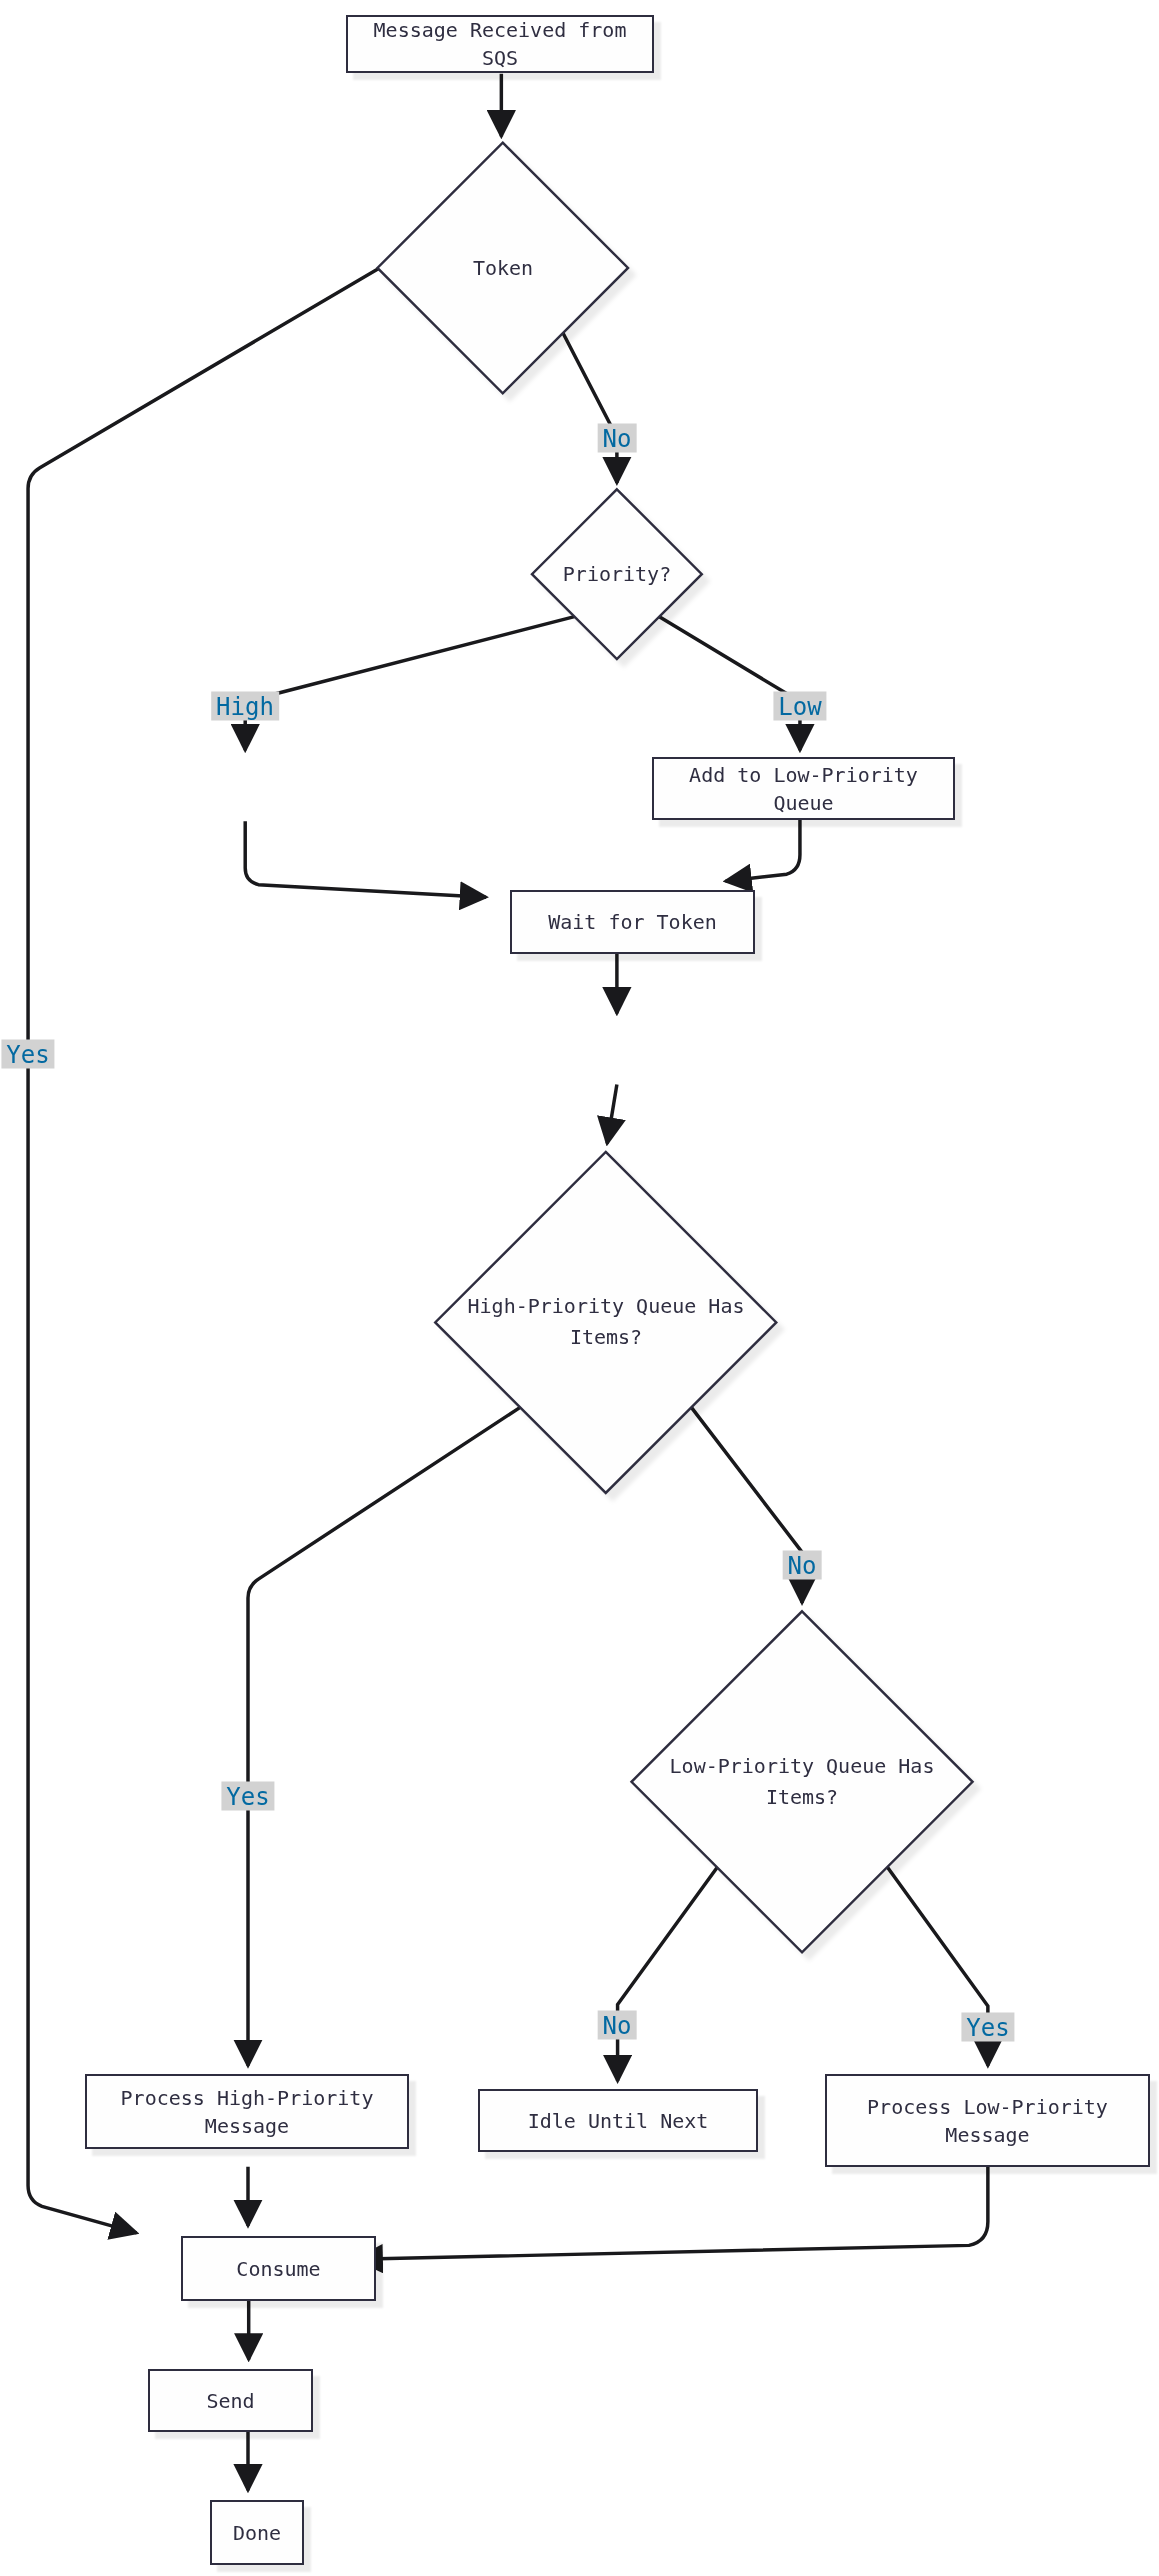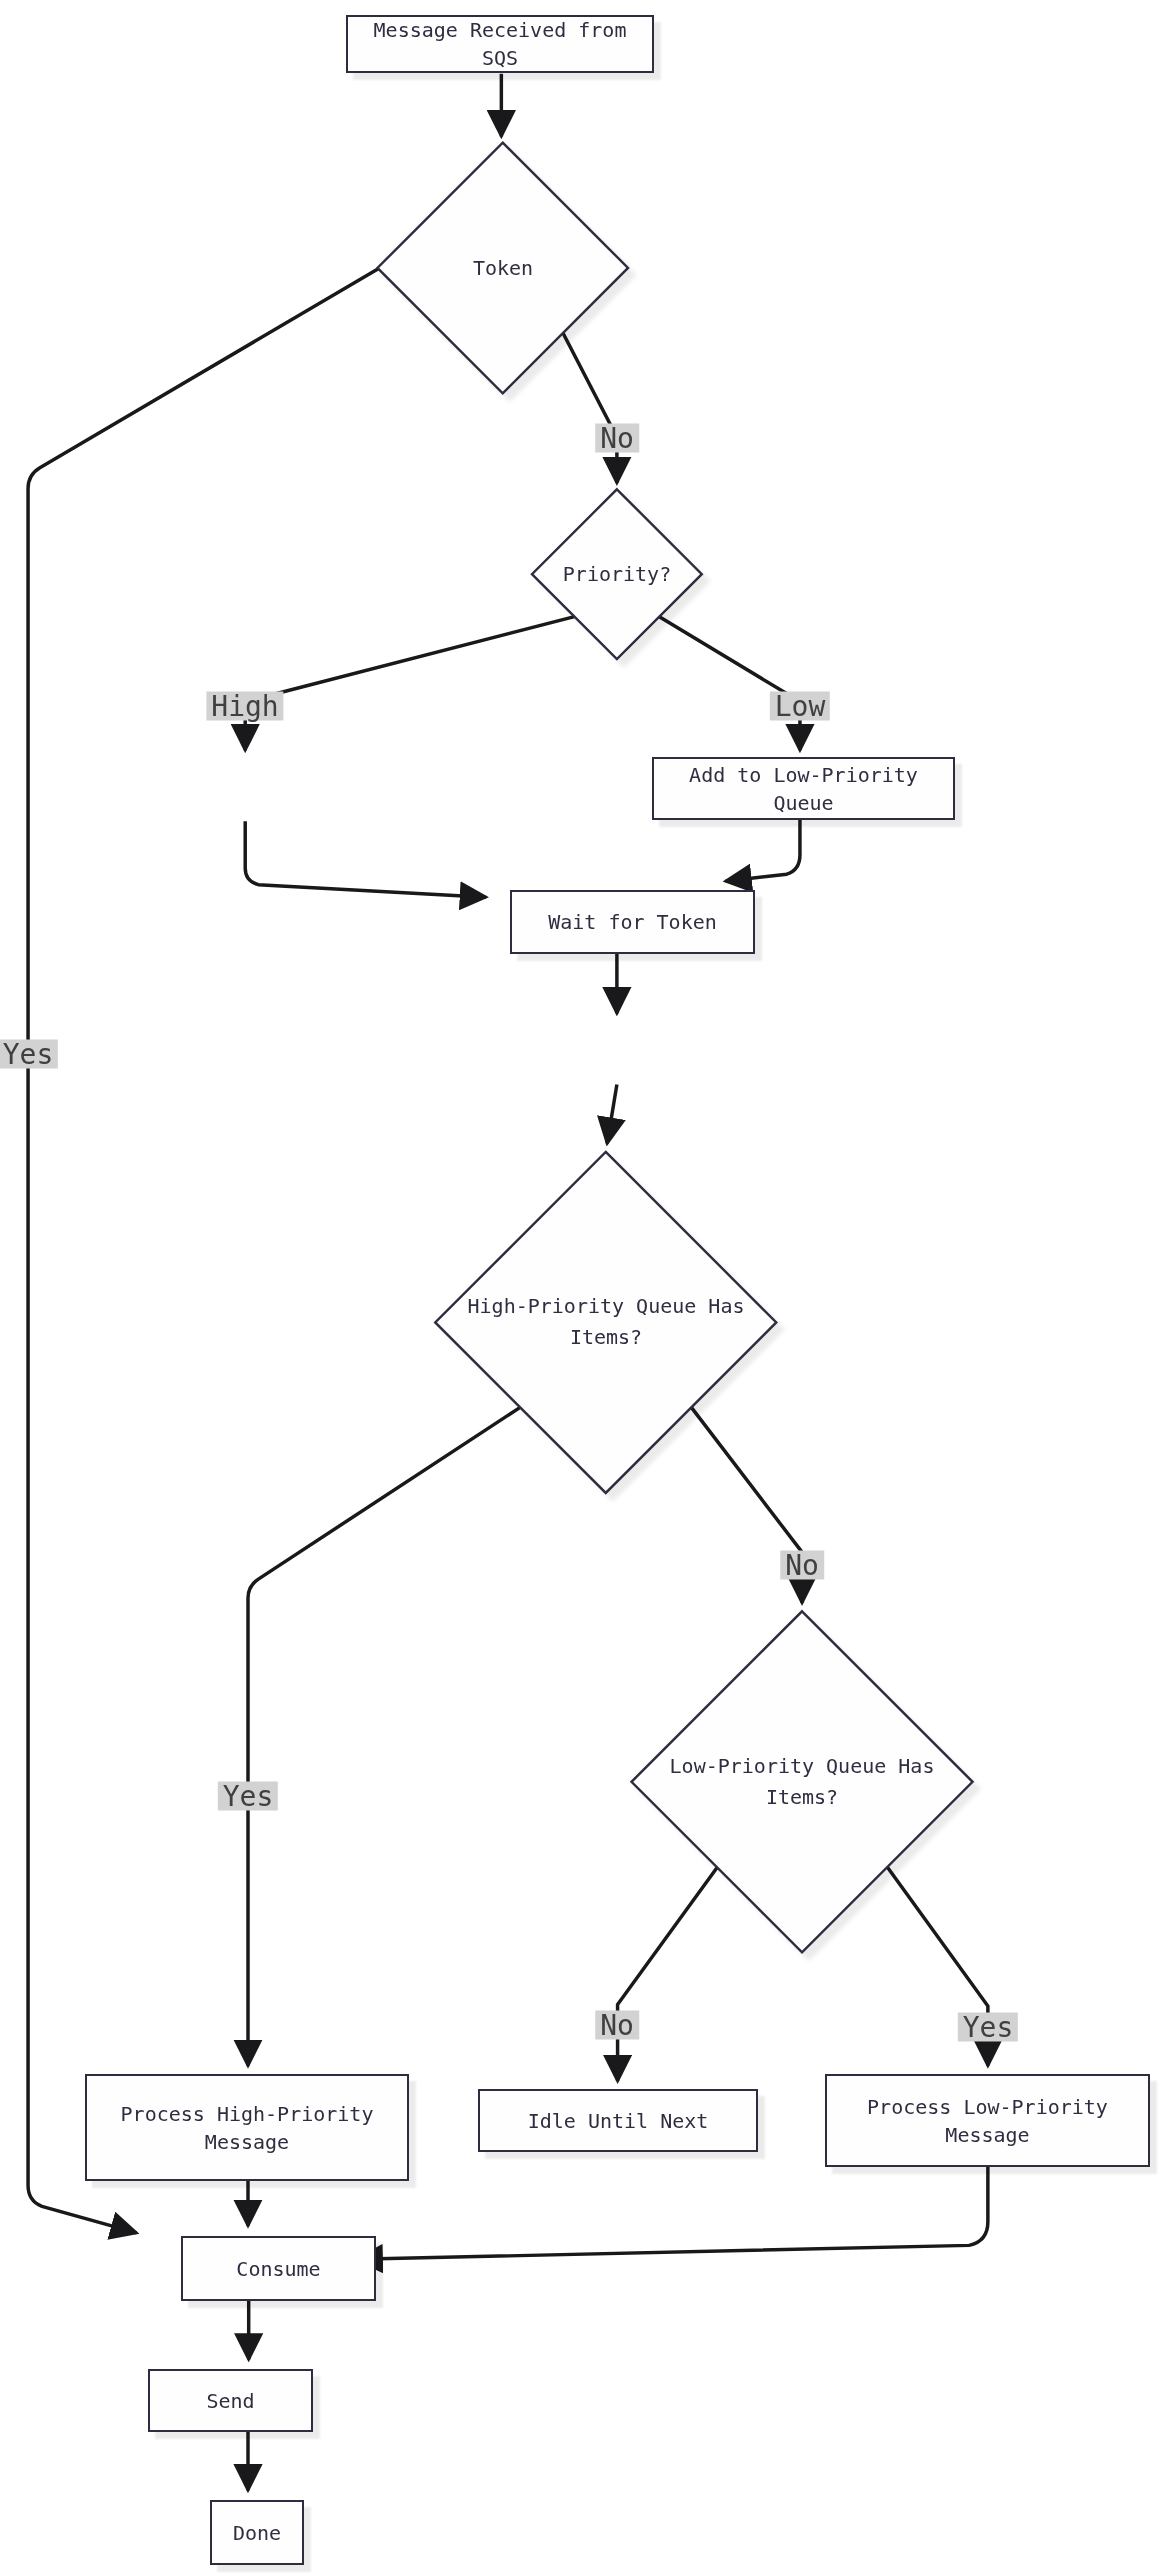--- a/index.html
+++ b/index.html
@@ -17,21 +17,21 @@
     display:flex;align-items:center;justify-content:center;text-align:center;
     font-size:20px;line-height:28px;padding:0 7px;
   }
   .diamond-label{
     position:absolute;transform:translate(-50%,-50%);
     display:flex;align-items:center;justify-content:center;text-align:center;
     font-size:20px;line-height:31px;pointer-events:none;
   }
   .edge-label{
     position:absolute;transform:translate(-50%,-50%);
-    background:#d2d2d2;color:#404040;font-size:28px;line-height:22px;
+    background:#d2d2d2;color:#0369a1;font-size:24px;line-height:22px;
     padding:3.5px 4.9px;white-space:nowrap;
   }
 </style>
 </head>
 <body>
 
 <div class="canvas">
 
   <svg class="edges" viewBox="0 0 1666 3701" xmlns="http://www.w3.org/2000/svg">
     <defs>
@@ -66,21 +66,21 @@
 
   <div class="node" style="left:346px;top:15.3px;width:308px;height:58px;">
     <span>Message Received from SQS</span>
   </div>
   <div class="node" style="left:652px;top:757px;width:303px;height:63px;">
     <span>Add to Low-Priority Queue</span>
   </div>
   <div class="node" style="left:510px;top:890px;width:245px;height:64px;">
     <span>Wait for Token</span>
   </div>
-  <div class="node" style="left:85px;top:2074px;width:324px;height:107px;">
+  <div class="node" style="left:85px;top:2074px;width:324px;height:75px;">
     <span>Process High-Priority Message</span>
   </div>
   <div class="node" style="left:478px;top:2089px;width:280px;height:63px;">
     <span>Idle Until Next</span>
   </div>
   <div class="node" style="left:825px;top:2074px;width:325px;height:93px;">
     <span>Process Low-Priority Message</span>
   </div>
   <div class="node" style="left:151px;top:2236px;width:195px;height:65px;margin-left:30px;">
     <span>Consume</span>

